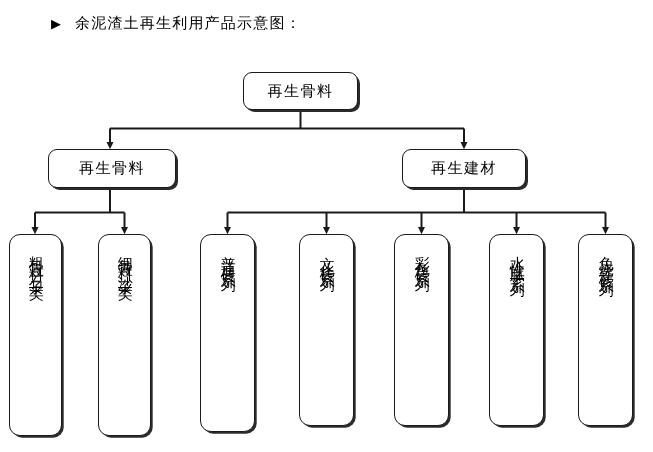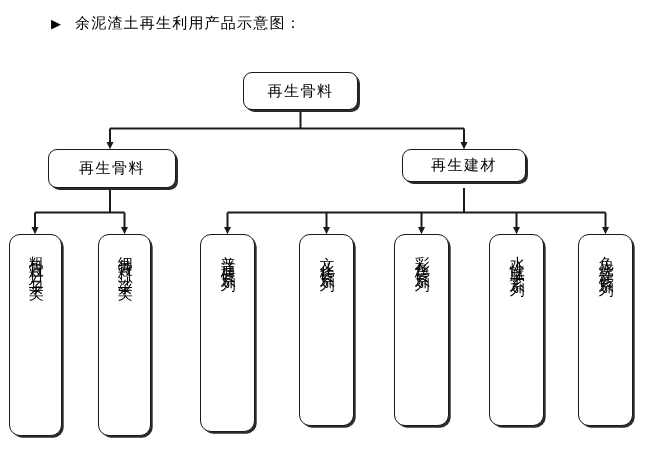--- a/index.html
+++ b/index.html
@@ -94,21 +94,21 @@
     box-sizing: border-box;
     text-align: left;
   }
   .node.vert.wrap .label {
     letter-spacing: 5px;
   }
 
   
   #node-root      { left: 243px; top: 72px;  width: 115px; height: 38px; }
   #node-aggregate { left: 48px;  top: 149px; width: 128px; height: 39px; }
-  #node-material  { left: 402px; top: 149px; width: 124px; height: 33px; }
+  #node-material  { left: 402px; top: 149px; width: 124px; height: 39px; }
 
   #leaf-0 { left: 9px;   top: 234px; width: 53px; height: 202px; }
   #leaf-1 { left: 98px;  top: 234px; width: 53px; height: 202px; }
   #leaf-2 { left: 200px; top: 234px; width: 55px; height: 198px; }
   #leaf-3 { left: 299px; top: 234px; width: 55px; height: 192px; }
   #leaf-4 { left: 394px; top: 234px; width: 55px; height: 192px; }
   #leaf-5 { left: 489px; top: 234px; width: 55px; height: 192px; }
   #leaf-6 { left: 578px; top: 234px; width: 55px; height: 192px; }
 </style>
 </head>

